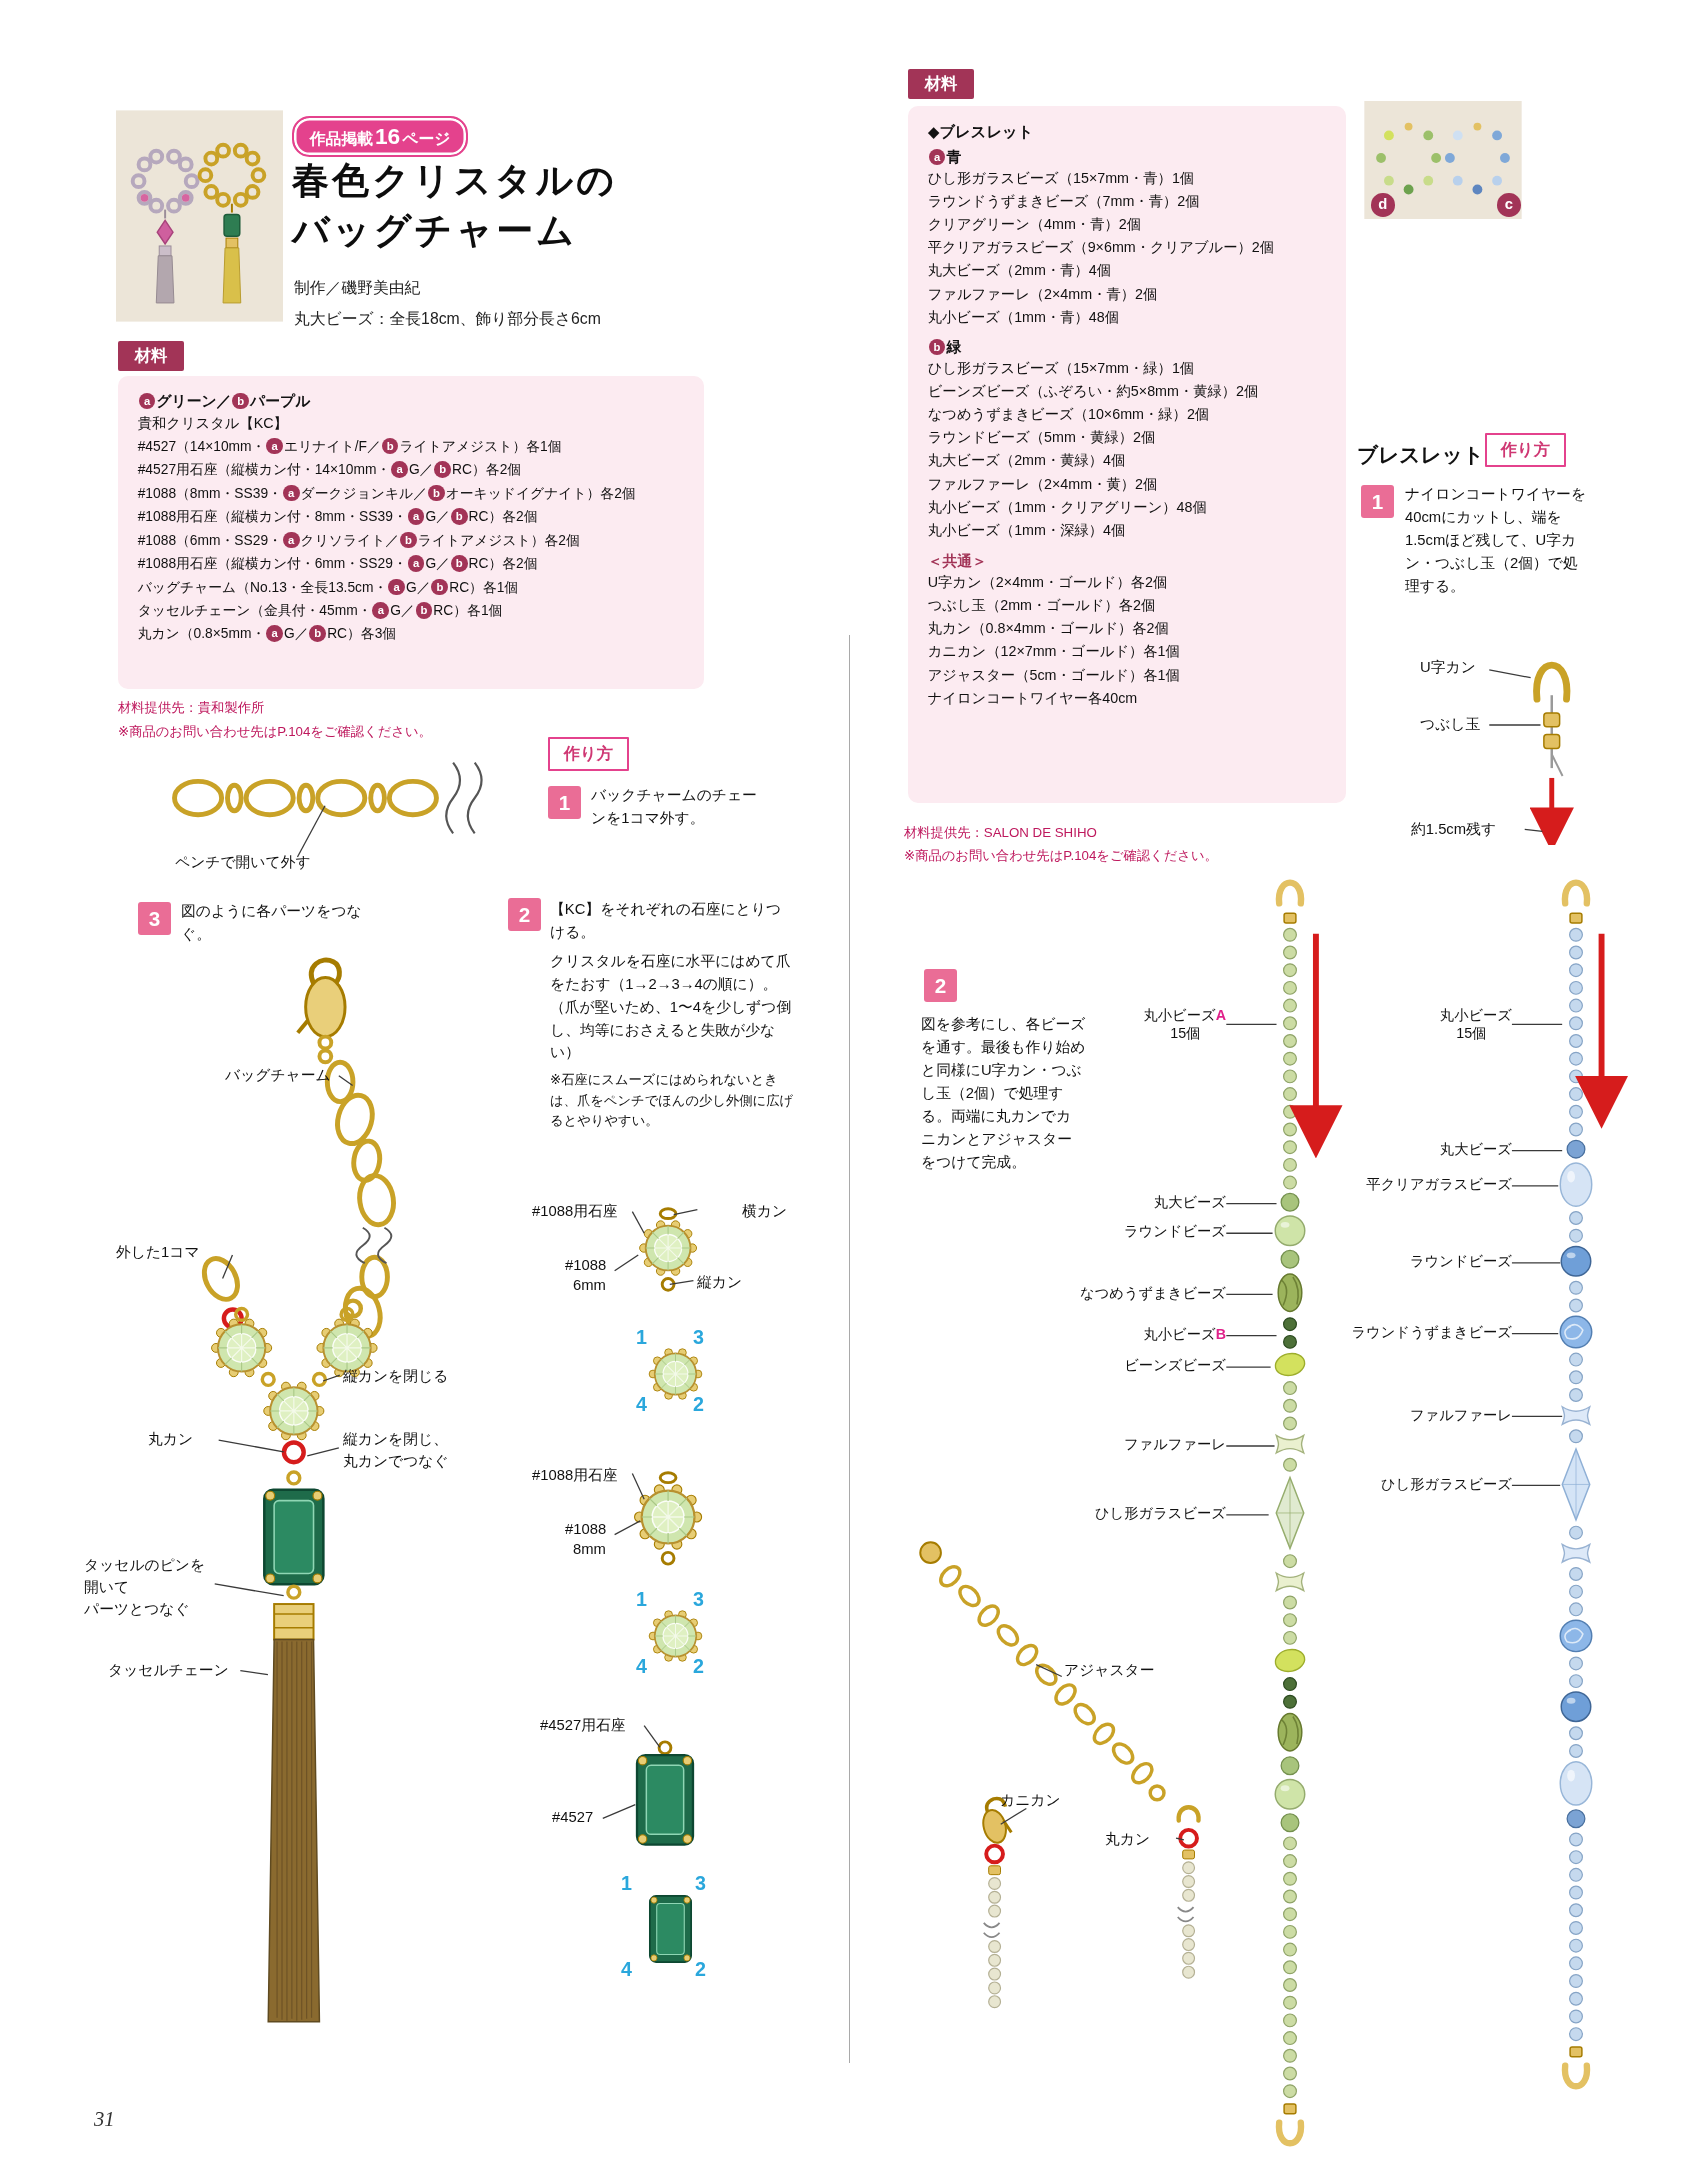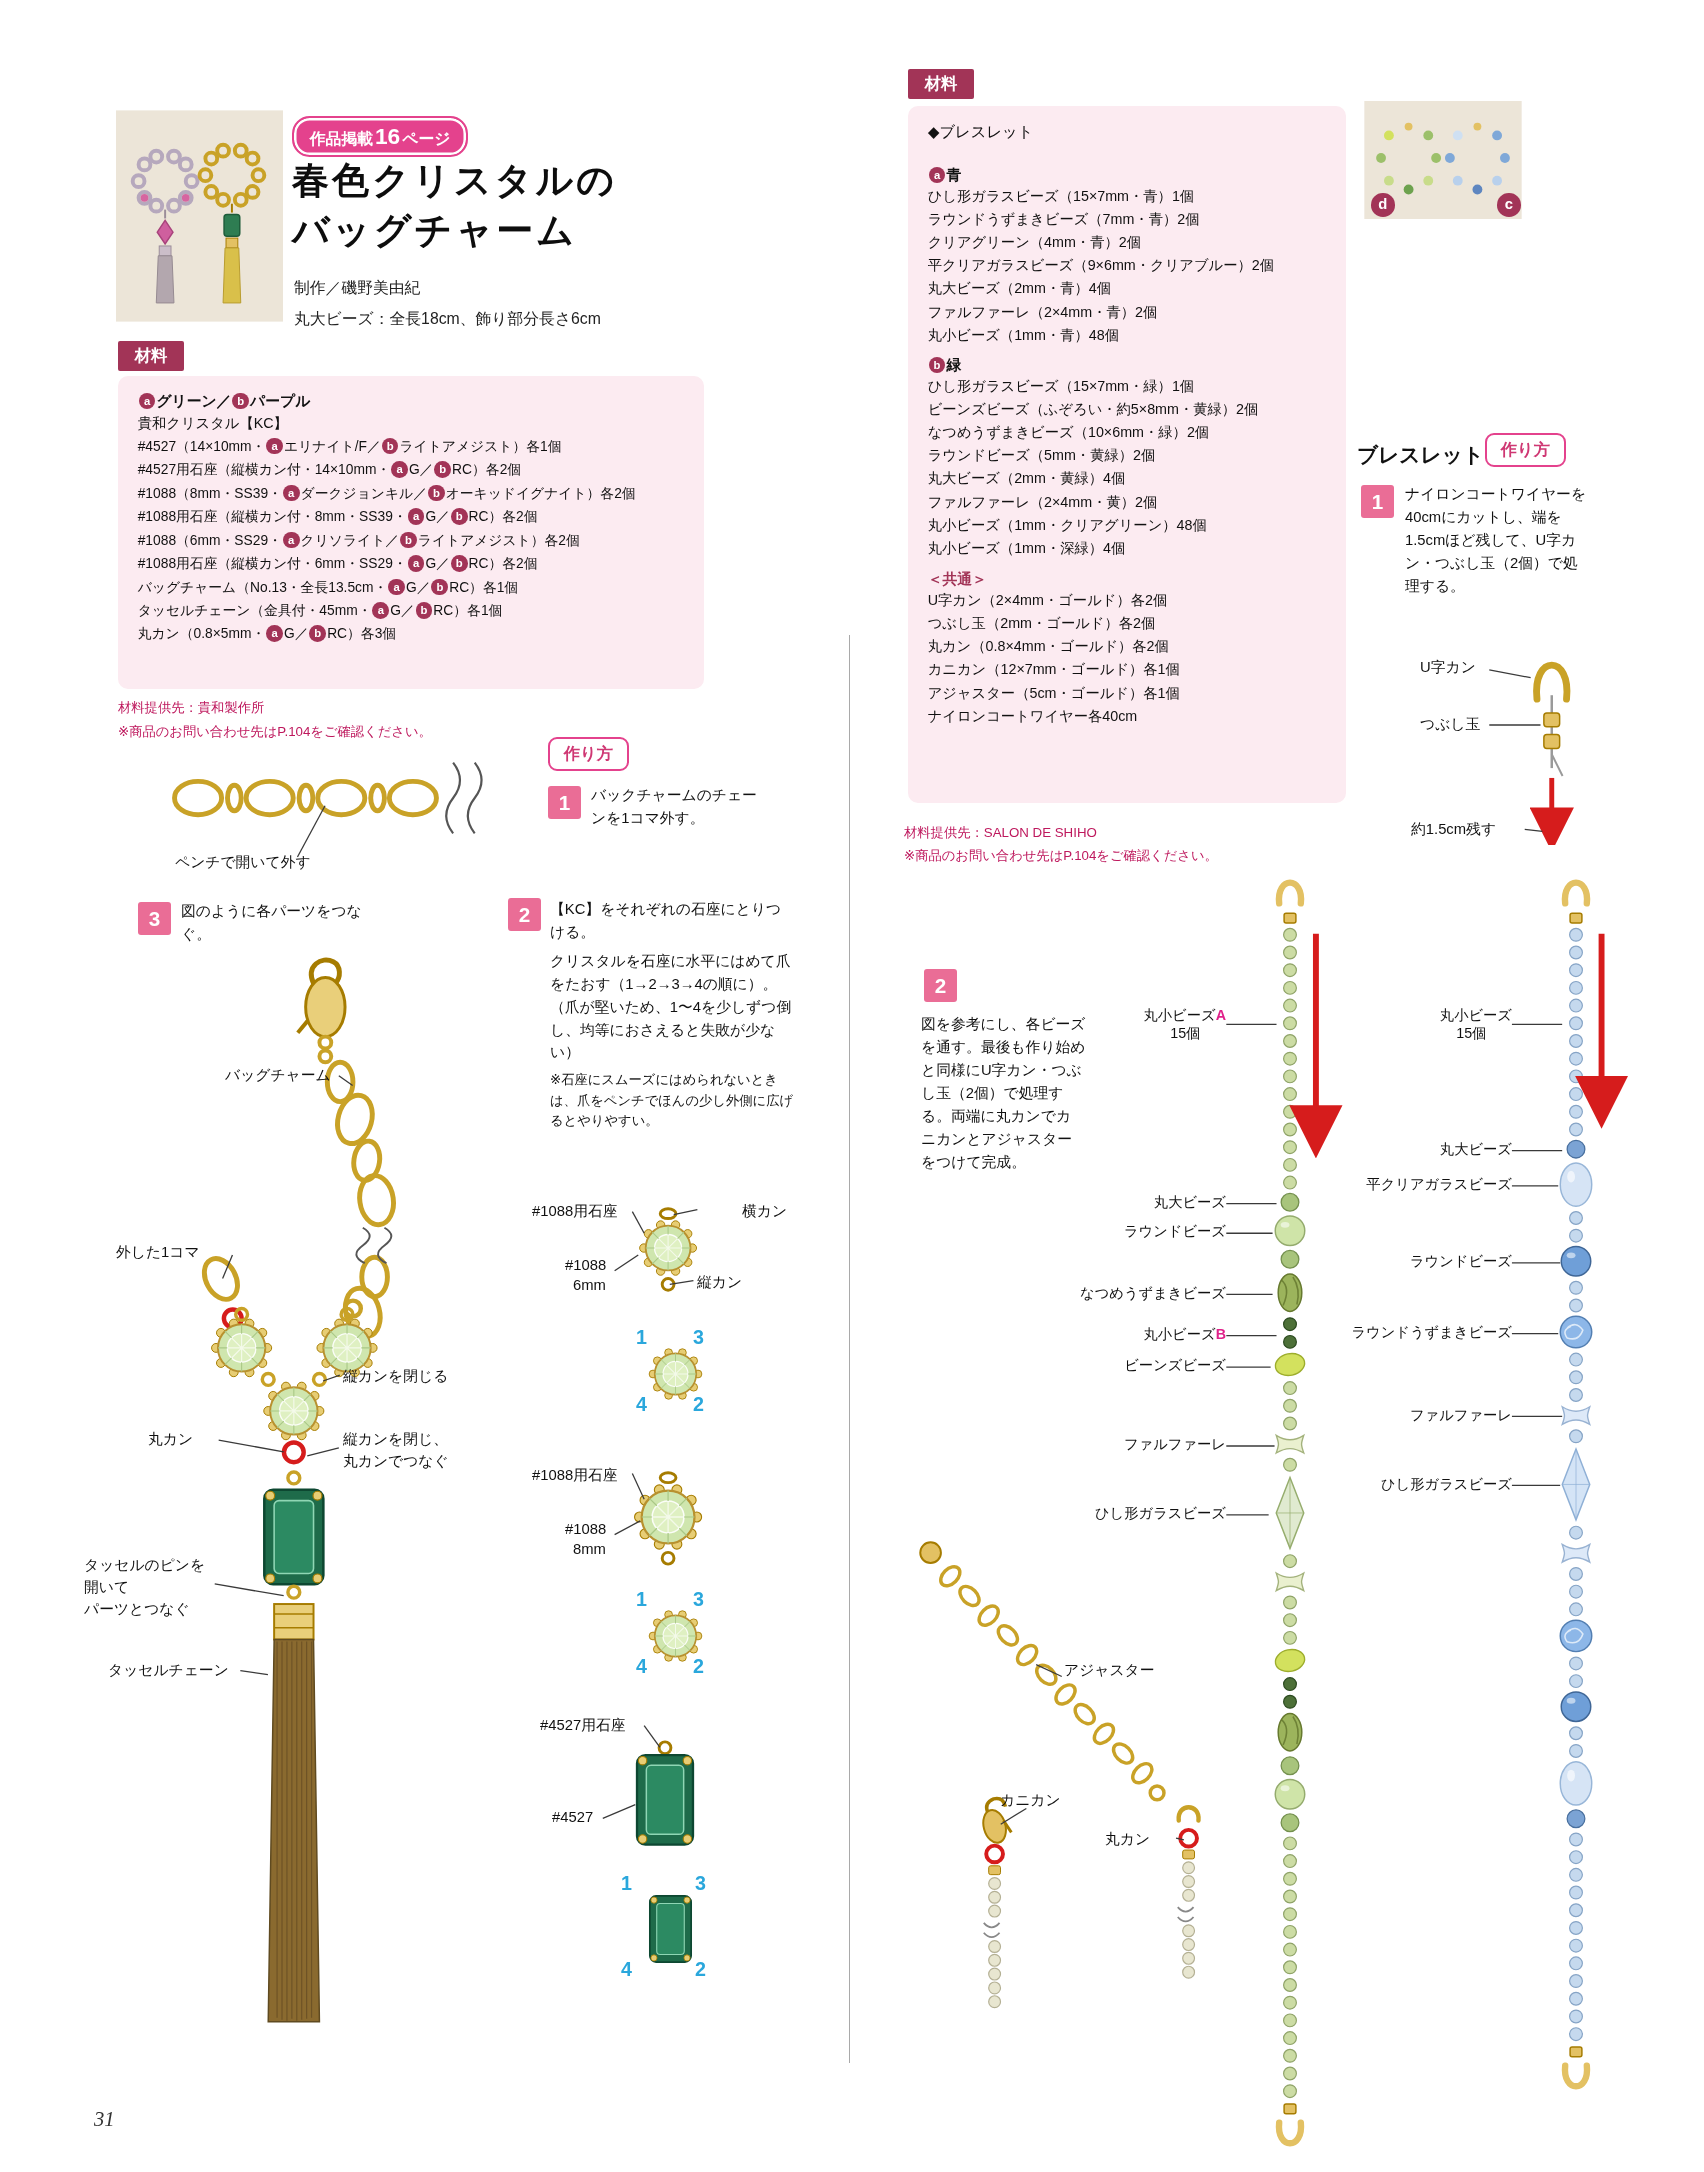--- a/index.html
+++ b/index.html
@@ -13,25 +13,25 @@
   .pgbadge .b2{font-size:22.7px;font-weight:bold;margin:0 2px}
   .title{position:absolute;font-family:"Liberation Serif","DejaVu Serif",serif;font-size:37px;font-weight:bold;
          letter-spacing:3px;color:#0d0d0d;line-height:1.35}
   .byline{position:absolute;font-size:15.8px;color:#222}
   .matbadge{position:absolute;background:#a23457;color:#fff;font-size:16.3px;font-weight:bold;padding:3.9px 16.7px;border-radius:2px}
   .pbox{position:absolute;background:#fcebf1;border-radius:9.9px;padding:15.8px 19.7px;box-sizing:border-box}
   .mhead{font-weight:bold;font-size:14.8px;margin-bottom:3px}
   .mbrand{font-size:14.3px;margin-bottom:2px}
   .mlist{margin:0;padding:0;list-style:none;font-size:13.8px;line-height:1.7}
   .mlist2{margin:0;padding:0;list-style:none;font-size:14.3px;line-height:1.62}
-  .bhead{font-weight:normal;font-size:15.3px;margin-bottom:23px}
+  .bhead{font-weight:bold;font-size:15.3px;margin-bottom:5px}
   .sechead{font-weight:bold;font-size:14.8px;margin-top:8.9px}
   .chead{color:#a23457;font-weight:bold;font-size:14.8px;margin-top:9.9px}
   .note{position:absolute;font-size:13.3px;color:#be185d}
-  .howto{position:absolute;border:2px solid #e4428d;color:#cf3773;background:#fff;border-radius:9px;
+  .howto{position:absolute;border:2px solid #e4428d;color:#cf3773;background:#fff;border-radius:1px;
          padding:3.9px 13.8px;font-weight:bold;font-size:16.3px}
   .stepn{position:absolute;width:33px;height:33px;background:#ea6d96;color:#fff;font-size:20.7px;font-weight:bold;
          display:flex;align-items:center;justify-content:center;border-radius:3px}
   .steptext{position:absolute;font-size:14.8px;line-height:1.55;color:#111}
   .dlabel{position:absolute;font-size:14.8px;color:#111;white-space:nowrap}
   .blabel{position:absolute;width:182px;text-align:right;font-size:14.3px;color:#111;line-height:1.25}
   .blabel .cnt{display:inline-block;padding-right:25.6px}
   .mag{color:#e0218a;font-weight:bold}
   .bn{position:absolute;color:#2aa7dc;font-weight:bold;font-size:19.7px}
   .ab{display:inline-block;width:16.7px;height:16.7px;line-height:16.7px;border-radius:50%;background:#a23457;color:#fff;

